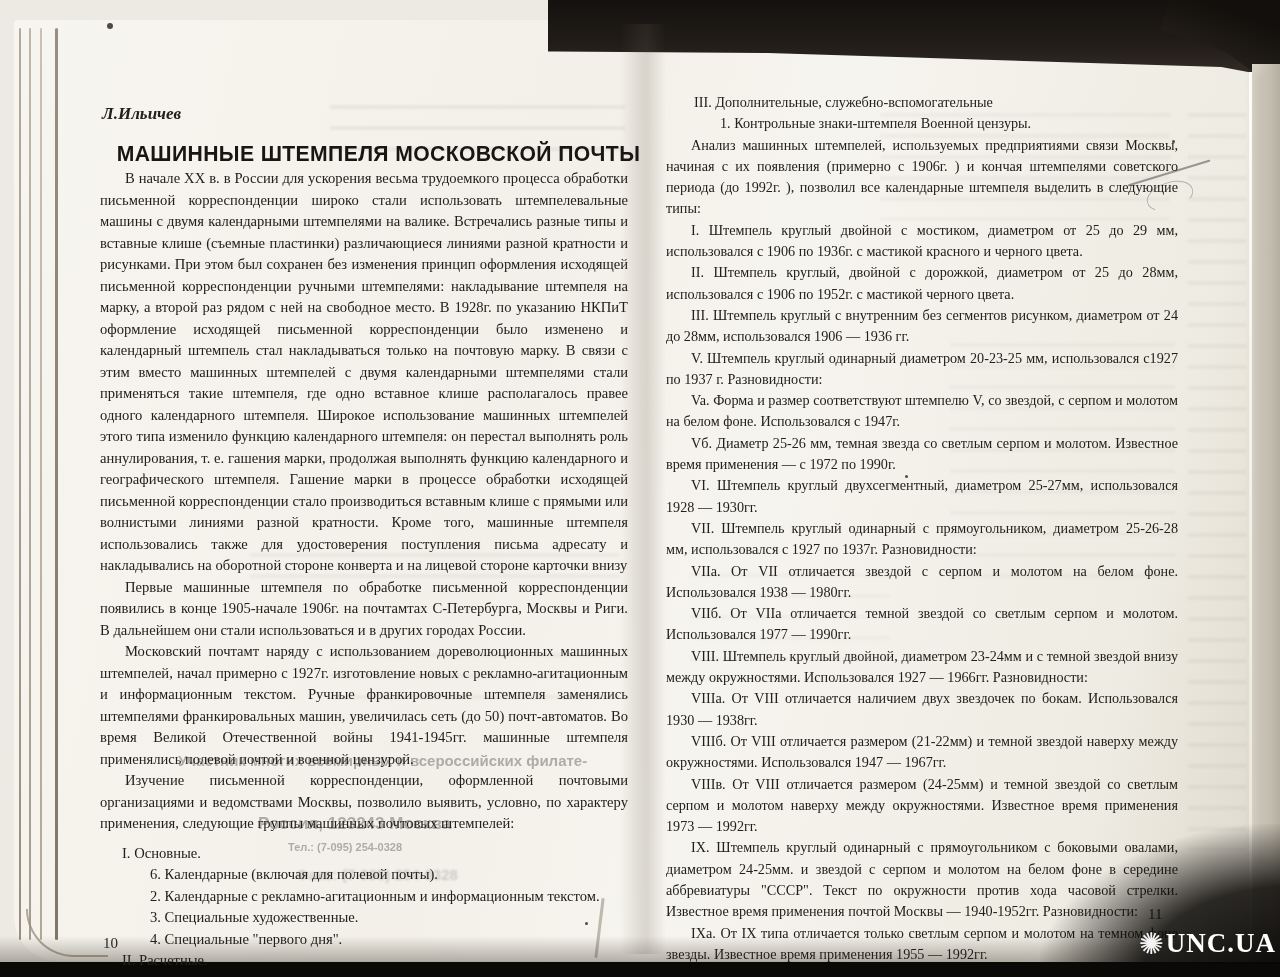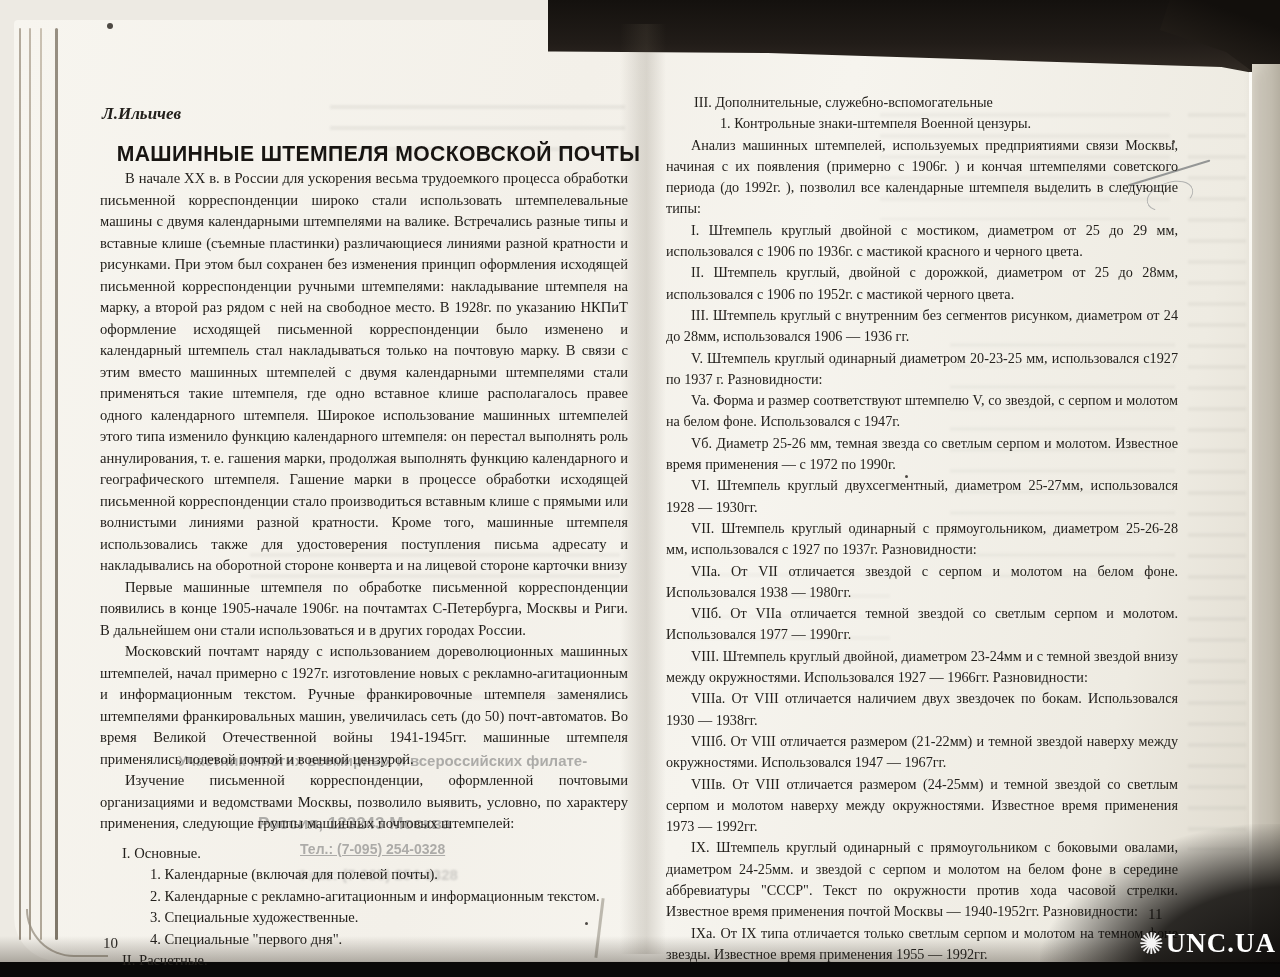--- a/index.html
+++ b/index.html
@@ -125,21 +125,21 @@
   <div class="bleed" style="left:150px; top:208px; width:470px; height:64px; opacity:.28;"></div>
   <div class="bleed" style="left:250px; top:540px; width:370px; height:42px; opacity:.35;"></div>
   <div class="bleed" style="left:330px; top:640px; width:290px; height:60px; opacity:.35;"></div>
   <div class="bleed" style="left:880px; top:100px; width:290px; height:120px; opacity:.3;"></div>
   <div class="bleed" style="left:950px; top:330px; width:225px; height:260px; opacity:.28;"></div>
   <div class="bleed" style="left:690px; top:560px; width:200px; height:120px; opacity:.22;"></div>
   <div class="bleed" style="left:1188px; top:100px; width:58px; height:750px; opacity:.4;"></div>
 
   <div class="bleed-text" style="left:178px; top:752px; font-size:15px;">Участник многих всемирных и всероссийских филате-</div>
   <div class="bleed-text" style="left:258px; top:814px; font-size:17px;">Россия, 123243 Москва</div>
-  <div class="bleed-text" style="left:300px; top:841px; font-size:14px;text-decoration:underline;">Тел.: (7-095) 254-0328</div>
+  <div class="bleed-text" style="left:288px; top:841px; font-size:11px;">Тел.: (7-095) 254-0328</div>
   <div class="bleed-text" style="left:296px; top:866px; font-size:15px; opacity:.3; filter:blur(1px);">Факс: (7-095) 254-0328</div>
 
   <div class="pen-slash"></div>
   <div class="pen-loop"></div>
   <div class="speck" style="left:107px; top:23px; width:6px; height:6px;"></div>
   <div class="speck" style="left:1172px; top:140px; width:3px; height:3px;"></div>
   <div class="speck" style="left:905px; top:475px; width:3px; height:3px;"></div>
   <div class="speck" style="left:585px; top:922px; width:3px; height:3px;"></div>
 
   <section class="page page-left">
@@ -154,21 +154,21 @@
         <p class="para">Первые машинные штемпеля по обработке письменной корреспонденции появились в конце 1905-начале 1906г. на почтамтах С-Петербурга, Москвы и Риги. В дальнейшем они стали использоваться и в других городах России.</p>
 
         <p class="para">Московский почтамт наряду с использованием дореволюционных машинных штемпелей, начал примерно с 1927г. изготовление новых с рекламно-агитационным и информационным текстом. Ручные франкировочные штемпеля заменялись штемпелями франкировальных машин, увеличилась сеть (до 50) почт-автоматов. Во время Великой Отечественной войны 1941-1945гг. машинные штемпеля применялись полевой почтой и военной цензурой.</p>
 
         <p class="para">Изучение письменной корреспонденции, оформленной почтовыми организациями и ведомствами Москвы, позволило выявить, условно, по характеру применения, следующие группы машинных почтовых штемпелей:</p>
       </div>
     <div class="outline">
       <div class="group-title">I. Основные.</div>
       <div>
 
-          <div class="ol-item">1. Календарные (включая для полевой почты).</div>
+          <div class="ol-item">6. Календарные (включая для полевой почты).</div>
 
           <div class="ol-item">2. Календарные с рекламно-агитационным и информационным текстом.</div>
 
           <div class="ol-item">3. Специальные художественные.</div>
 
           <div class="ol-item">4. Специальные "первого дня".</div>
         </div>
       <div class="group-title">II. Расчетные.</div>
 
     </div>

